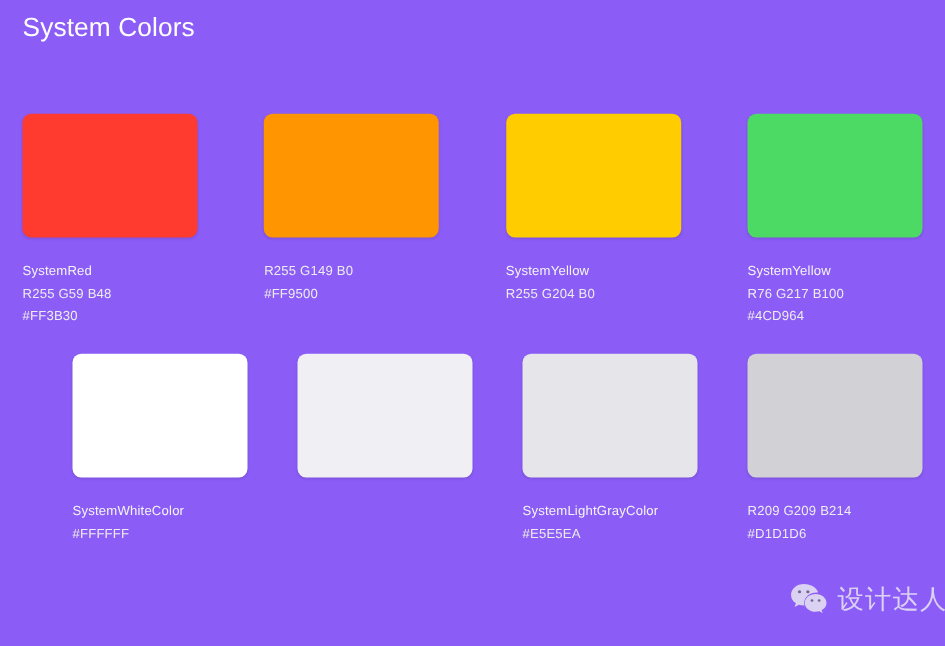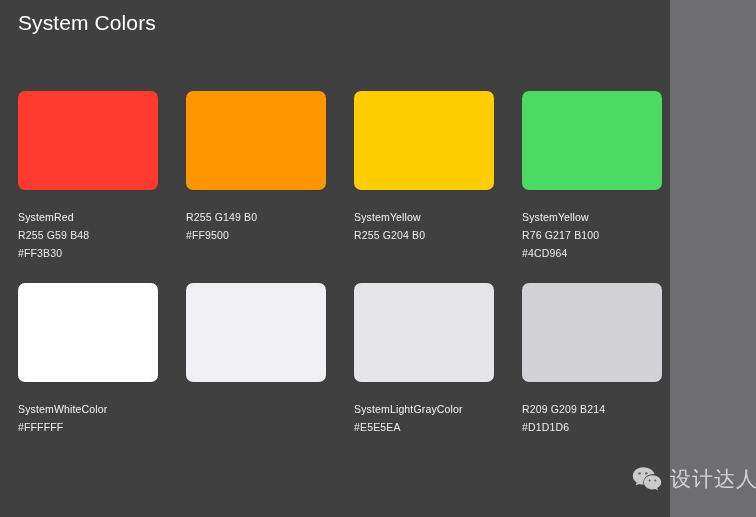--- a/index.html
+++ b/index.html
@@ -9,23 +9,23 @@
   body {
     width: 756px;
     height: 517px;
     overflow: hidden;
     background: #6d6d72;
     font-family: "Liberation Sans", sans-serif;
     -webkit-font-smoothing: antialiased;
   }
   .page {
     position: relative;
-    width: 670px;
+    width: 756px;
     height: 517px;
-    background: #404040;
+    background: #8b5cf6;
     box-sizing: border-box;
   }
   .page-title {
     position: absolute;
     left: 18px;
     top: 9px;
     font-size: 21px;
     font-weight: 400;
     color: #ffffff;
     letter-spacing: 0.1px;
@@ -34,23 +34,25 @@
   }
   .grid {
     position: absolute;
     left: 18px;
     top: 91px;
     width: 720px;
   }
   .row {
     display: flex;
     gap: 28px;
+    justify-content: space-between;
   }
   .row + .row {
     margin-top: 21px;
+    margin-left: 40px;
   }
   .cell {
     width: 140px;
   }
   .swatch {
     width: 140px;
     height: 99px;
     border-radius: 7px;
     box-shadow: 0 1px 2px rgba(0,0,0,0.10);
   }

